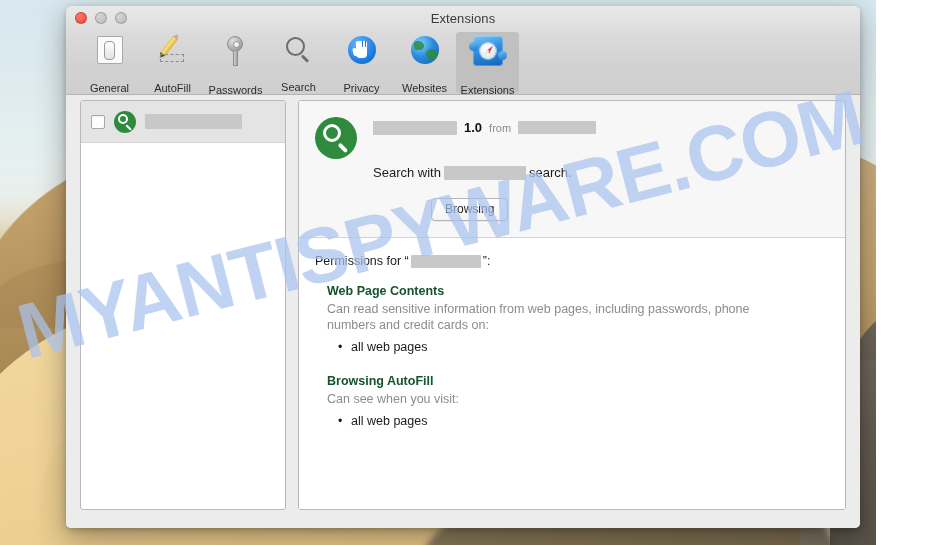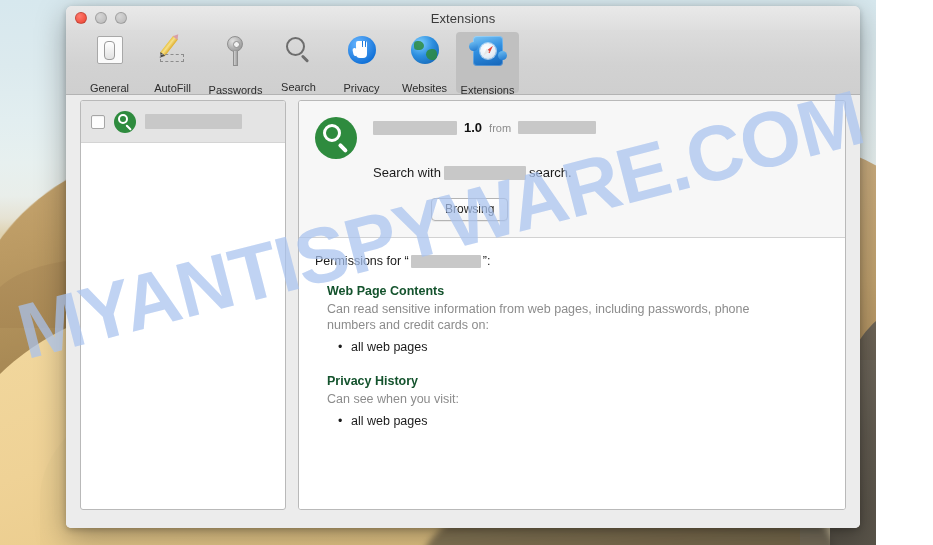--- a/index.html
+++ b/index.html
@@ -625,21 +625,21 @@
 
           <div class="perm-group">
             <div class="perm-title">Web Page Contents</div>
             <div class="perm-desc">Can read sensitive information from web pages, including passwords, phone numbers and credit cards on:</div>
             <ul class="perm-list">
               <li>all web pages</li>
             </ul>
           </div>
 
           <div class="perm-group">
-            <div class="perm-title">Privacy History</div>
+            <div class="perm-title">Browsing AutoFill</div>
             <div class="perm-desc">Can see when you visit:</div>
             <ul class="perm-list">
               <li>all web pages</li>
             </ul>
           </div>
 
         </div>
       </div>
 
     </div>

